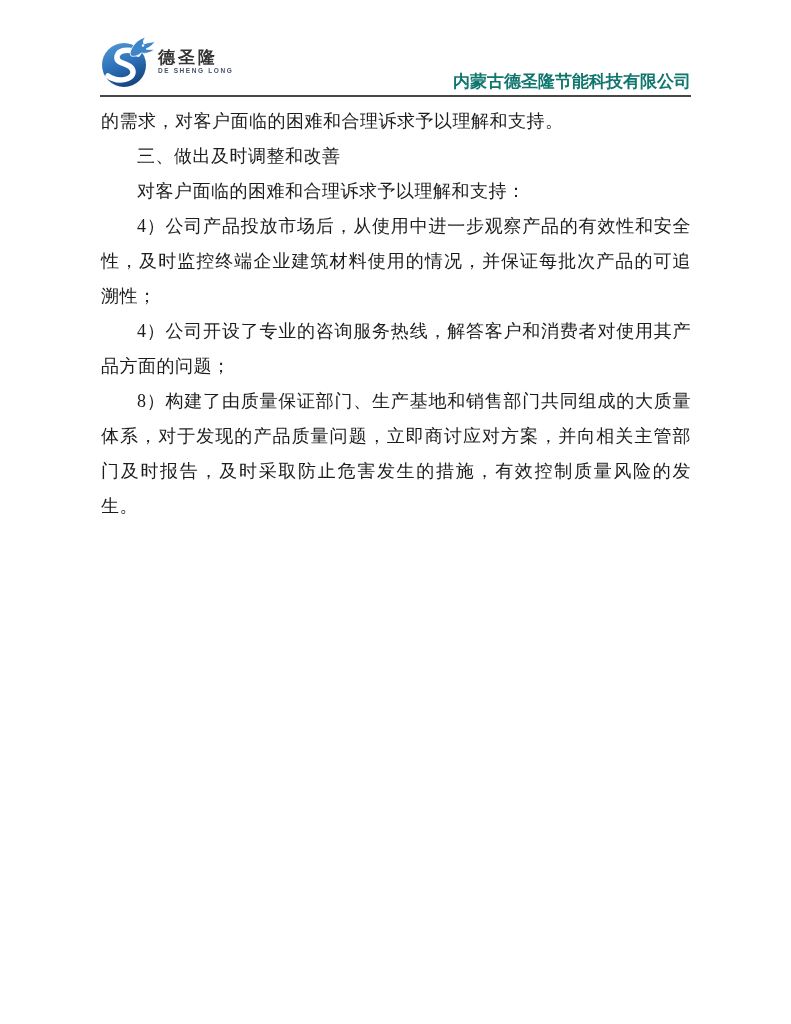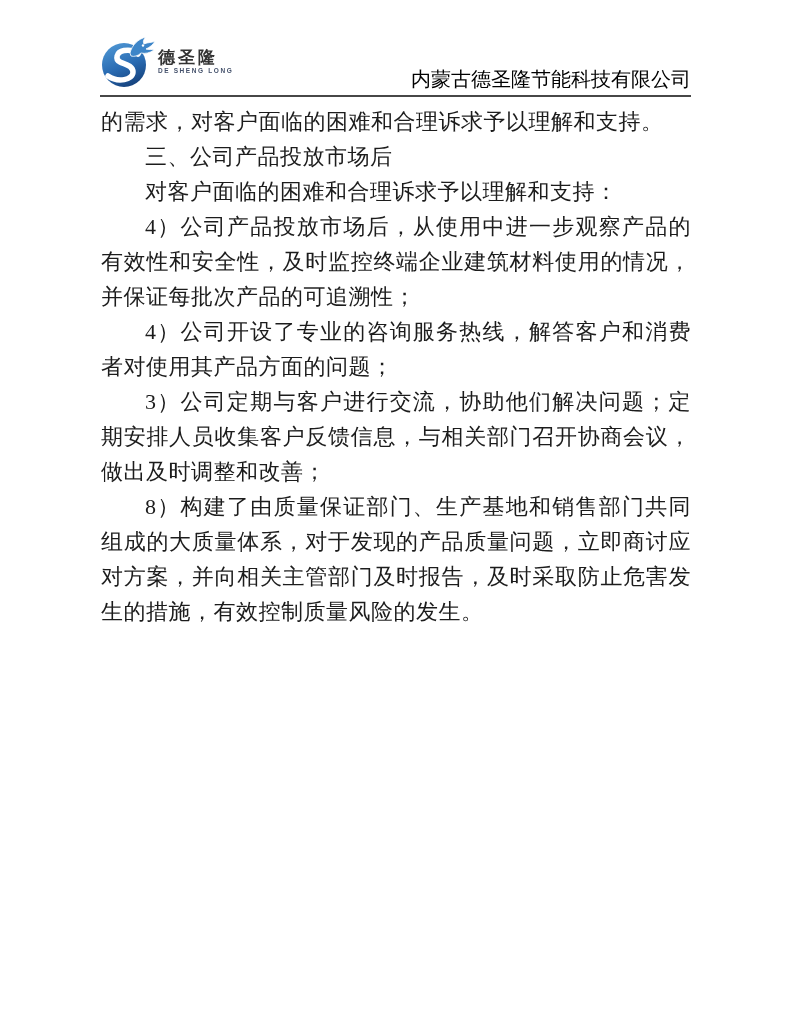--- a/index.html
+++ b/index.html
@@ -44,33 +44,33 @@
   .brand-en {
     font-family: "Liberation Sans", sans-serif;
     font-weight: bold;
     font-size: 6.5px;
     letter-spacing: 1.6px;
     color: #44516b;
     margin-top: 2px;
     white-space: nowrap;
   }
   .company-name {
-    font-size: 20px;
-    font-weight: normal;
-    color: #000000;
+    font-size: 17px;
+    font-weight: bold;
+    color: #0f766e;
     white-space: nowrap;
     padding-bottom: 2px;
   }
   
   .content {
     position: absolute;
     left: 101px;
     top: 104px;
     width: 590px;
-    font-size: 22px;
+    font-size: 18px;
     line-height: 35px;
     text-align: justify;
     letter-spacing: 0.5px;
   }
   .content p { text-indent: 2em; margin: 0; }
   .content p.no-indent { text-indent: 0; }
   
   .footer {
     position: absolute;
     top: 938px;
@@ -108,25 +108,24 @@
       <div class="logo-text">
         <div class="brand-cn">德圣隆</div>
         <div class="brand-en">DE SHENG LONG</div>
       </div>
     </div>
     <div class="company-name">内蒙古德圣隆节能科技有限公司</div>
   </div>
 
   <div class="content">
     <p class="no-indent">的需求，对客户面临的困难和合理诉求予以理解和支持。</p>
-    <p>三、公司产品投放市场后</p>
+    <p>三、做出及时调整和改善</p>
     <p>对客户面临的困难和合理诉求予以理解和支持：</p>
     <p>4）公司产品投放市场后，从使用中进一步观察产品的有效性和安全性，及时监控终端企业建筑材料使用的情况，并保证每批次产品的可追溯性；</p>
     <p>4）公司开设了专业的咨询服务热线，解答客户和消费者对使用其产品方面的问题；</p>
-    <p>3）公司定期与客户进行交流，协助他们解决问题；定期安排人员收集客户反馈信息，与相关部门召开协商会议，做出及时调整和改善；</p>
     <p>8）构建了由质量保证部门、生产基地和销售部门共同组成的大质量体系，对于发现的产品质量问题，立即商讨应对方案，并向相关主管部门及时报告，及时采取防止危害发生的措施，有效控制质量风险的发生。</p>
   </div>
 
   <div class="footer">
     <span>6</span>
   </div>
 
 </div>
 
 </body></html>

